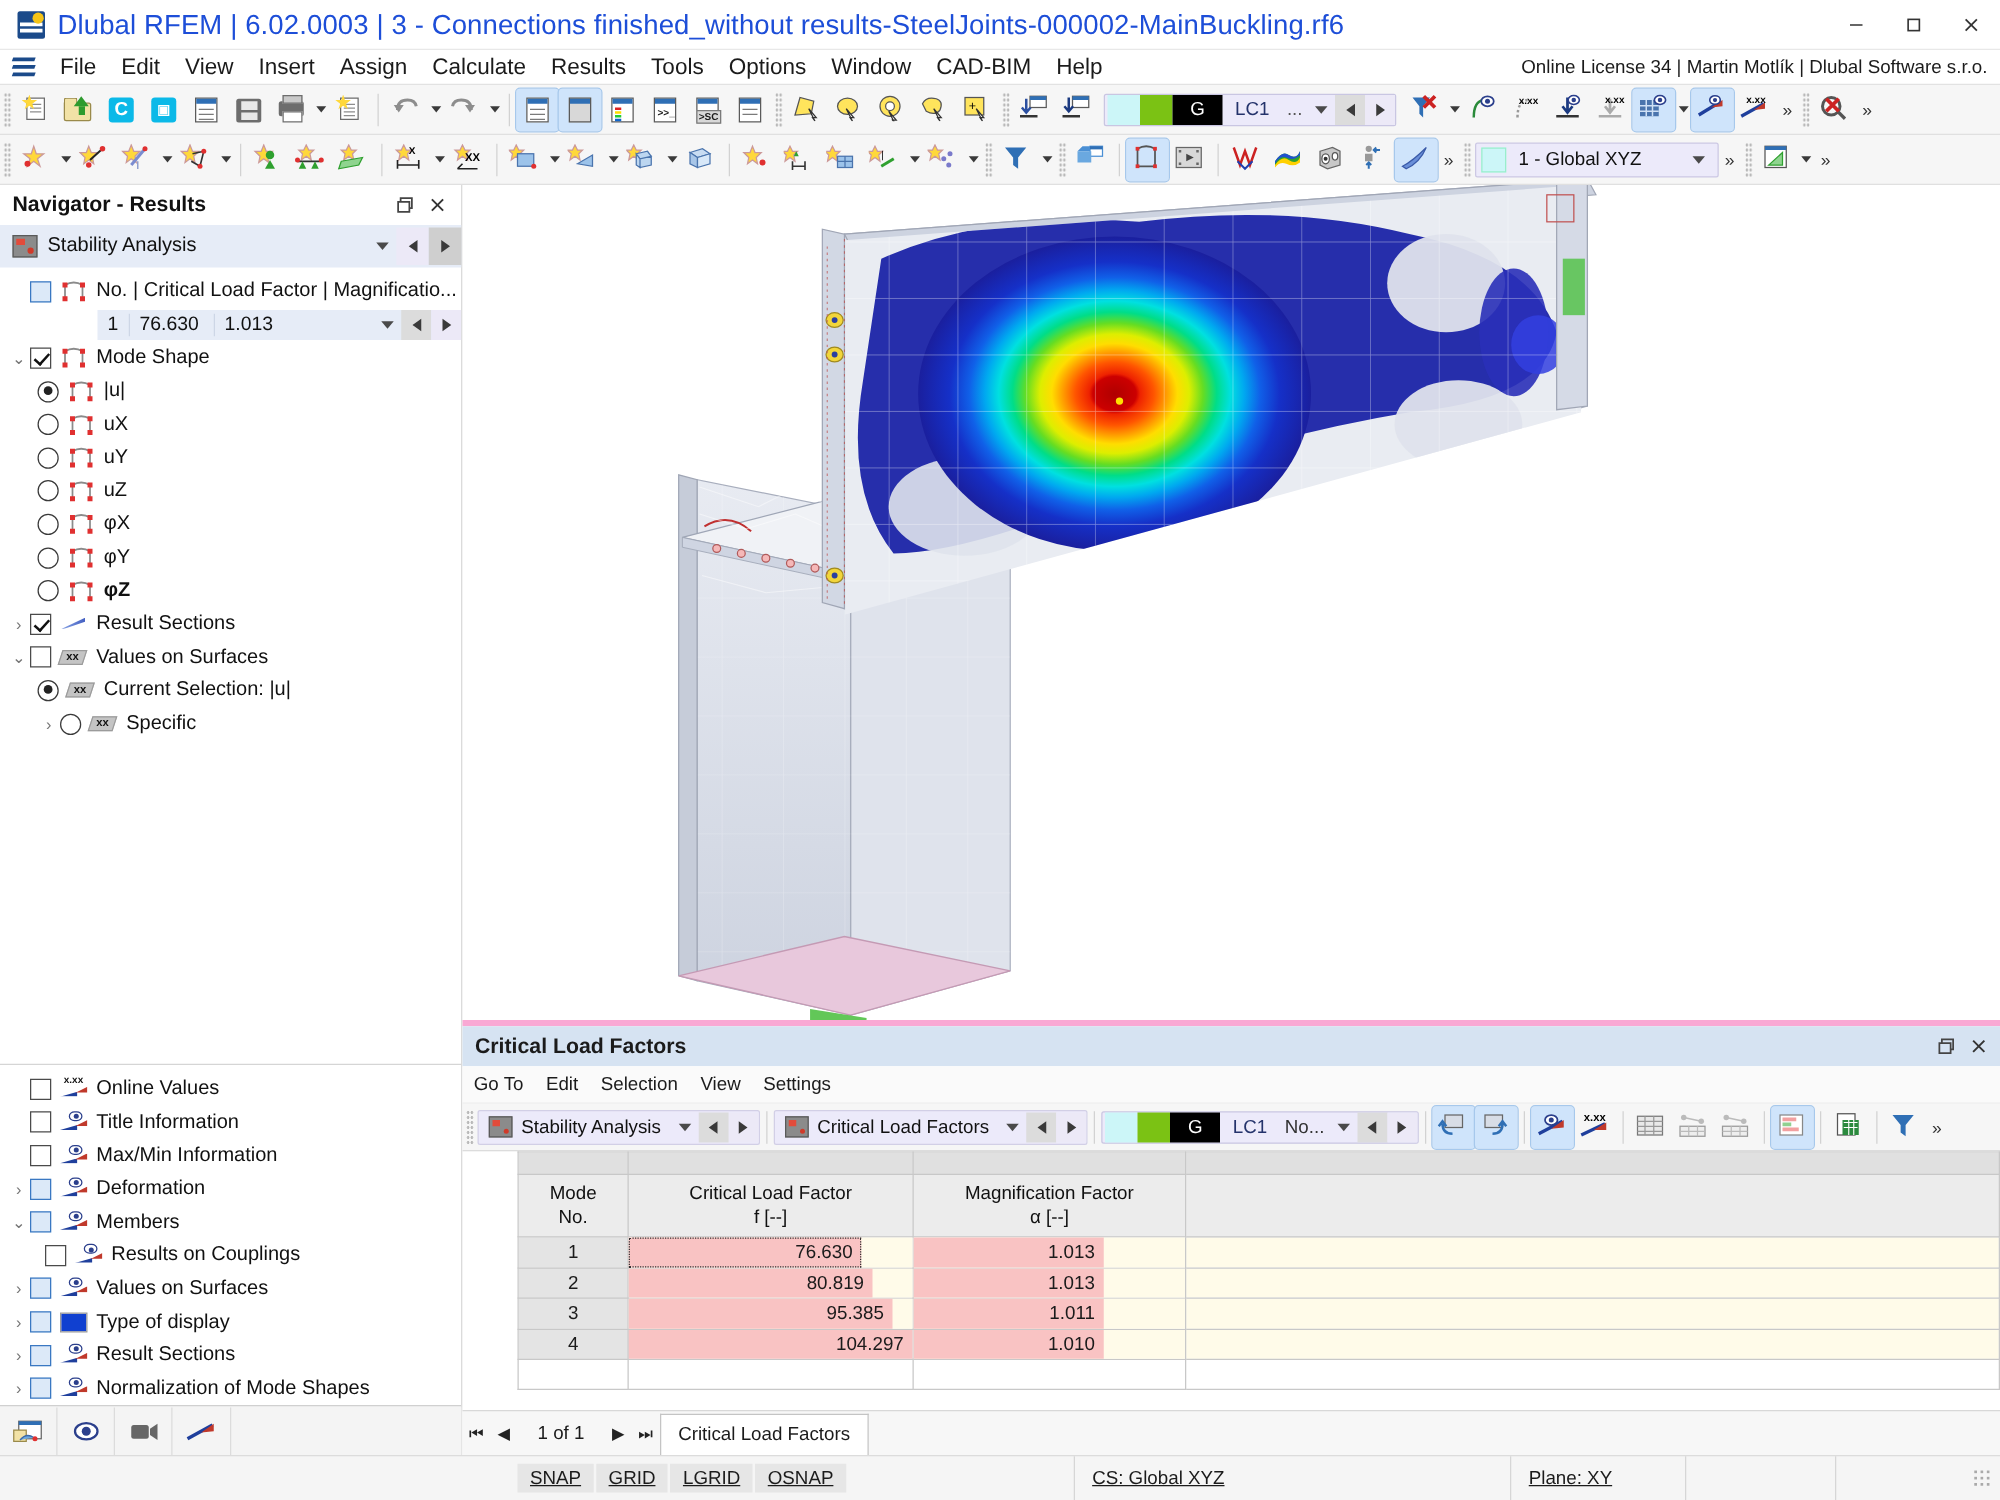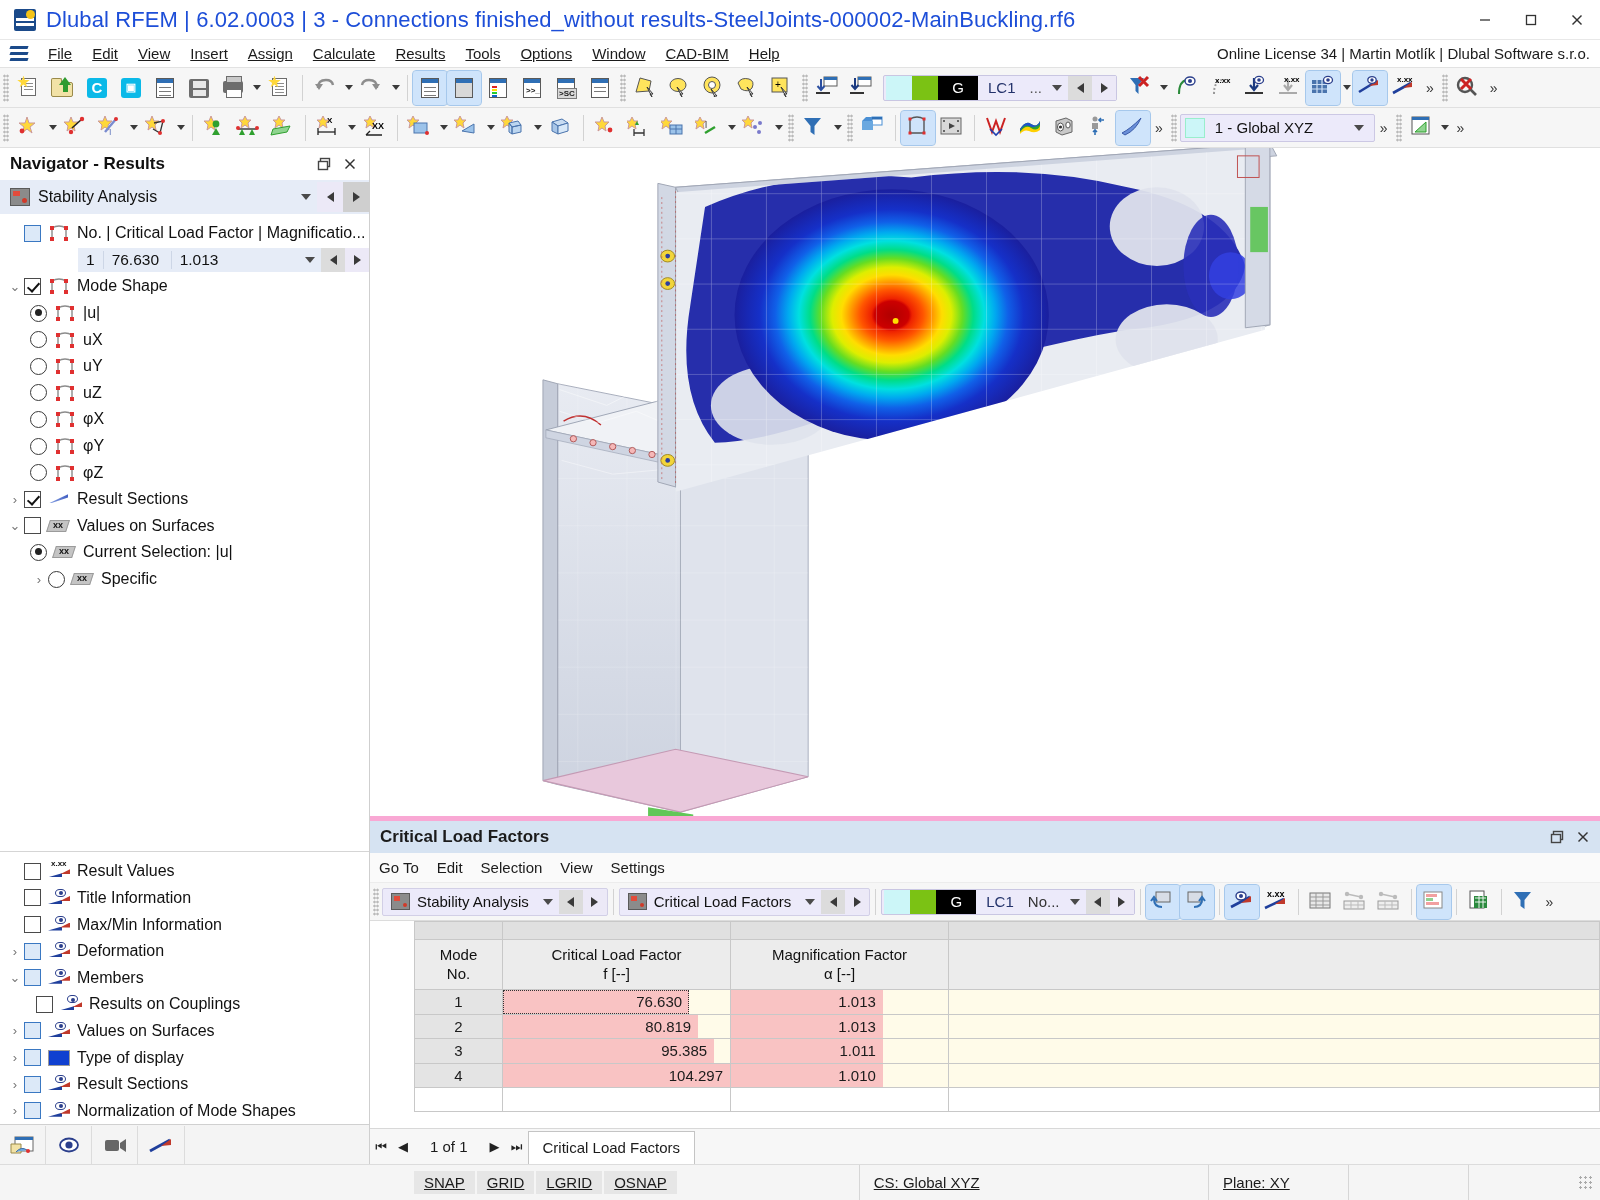--- a/index.html
+++ b/index.html
@@ -35,21 +35,21 @@
 
   
   .menubar {
     height:28px; display:flex; align-items:center; background:#ffffff;
     border-bottom:1px solid #e2e2e2; flex:0 0 28px; position:relative;
   }
   .menu-logo { width:24px; height:20px; margin-left:8px; margin-right:6px; position:relative; flex:0 0 24px;}
   .menu-logo .l1{position:absolute;left:2px;top:2px;width:18px;height:3px;background:#1b4a8a;transform:skewX(-20deg);}
   .menu-logo .l2{position:absolute;left:2px;top:8px;width:18px;height:3px;background:#1b4a8a;transform:skewX(-20deg);}
   .menu-logo .l3{position:absolute;left:2px;top:14px;width:18px;height:3px;background:#1b4a8a;transform:skewX(-20deg);}
-  .menu-item { padding:2px 10px; font-size:15px; color:#1b1b1b; white-space:nowrap; cursor:default;text-decoration:underline; }
+  .menu-item { padding:2px 10px; font-size:18px; color:#1b1b1b; white-space:nowrap; cursor:default; }
   .license { position:absolute; right:10px; font-size:15px; color:#1b1b1b; white-space:nowrap; }
 
   
   .toolbar { display:flex; align-items:center; background:#f6f6f6; border-bottom:1px solid #e0e0e0; }
   .tb1 { height:40px; flex:0 0 40px; }
   .tb2 { height:40px; flex:0 0 40px; }
   .tbtn { width:34px; height:34px; display:flex; align-items:center; justify-content:center;
           border-radius:3px; position:relative; flex:0 0 auto; }
   .tbtn.sel { background:#cfe4fb; outline:1px solid #a6c8ec; }
   .sep { width:1px; height:26px; background:#d2d2d2; margin:0 5px; flex:0 0 1px; }
@@ -905,21 +905,21 @@
               <span class="radio"></span>
               <span class="fr-ic"><svg width="22" height="18">
                   <path d="M4 4 Q11 0 18 4 L18 15 M4 4 L4 15" fill="none" stroke="#8b8b8b" stroke-width="1.4"></path>
                   <rect x="2" y="2" width="4" height="4" fill="#e03030"></rect>
                   <rect x="16" y="2" width="4" height="4" fill="#e03030"></rect>
                   <rect x="2" y="13" width="4" height="4" fill="#e03030"></rect>
                   <rect x="16" y="13" width="4" height="4" fill="#e03030"></rect>
                 </svg></span>
               <span>φY</span>
             </div>
-            <div class="trow" style="padding-left: 30px;">
+            <div class="trow" style="padding-left: 30px; font-weight: bold;">
               <span class="radio"></span>
               <span class="fr-ic"><svg width="22" height="18">
                   <path d="M4 4 Q11 0 18 4 L18 15 M4 4 L4 15" fill="none" stroke="#8b8b8b" stroke-width="1.4"></path>
                   <rect x="2" y="2" width="4" height="4" fill="#e03030"></rect>
                   <rect x="16" y="2" width="4" height="4" fill="#e03030"></rect>
                   <rect x="2" y="13" width="4" height="4" fill="#e03030"></rect>
                   <rect x="16" y="13" width="4" height="4" fill="#e03030"></rect>
                 </svg></span>
               <span>φZ</span>
             </div>
@@ -965,21 +965,21 @@
       <div class="nav-bottom">
         <div id="display-host">
             <div class="trow">
               <span class="expander"></span>
               <span class="cbx"></span>
               <span class="rb-ic">
                 <span class="xt">x.xx</span>
                 <span class="b"></span>
                 <span class="r"></span>
               </span>
-              <span>Result Values</span>
+              <span>Online Values</span>
             </div>
             <div class="trow">
               <span class="expander"></span>
               <span class="cbx"></span>
               <span class="rb-ic">
                 <span class="eye"></span>
                 <span class="b"></span>
                 <span class="r"></span>
               </span>
               <span>Title Information</span>

